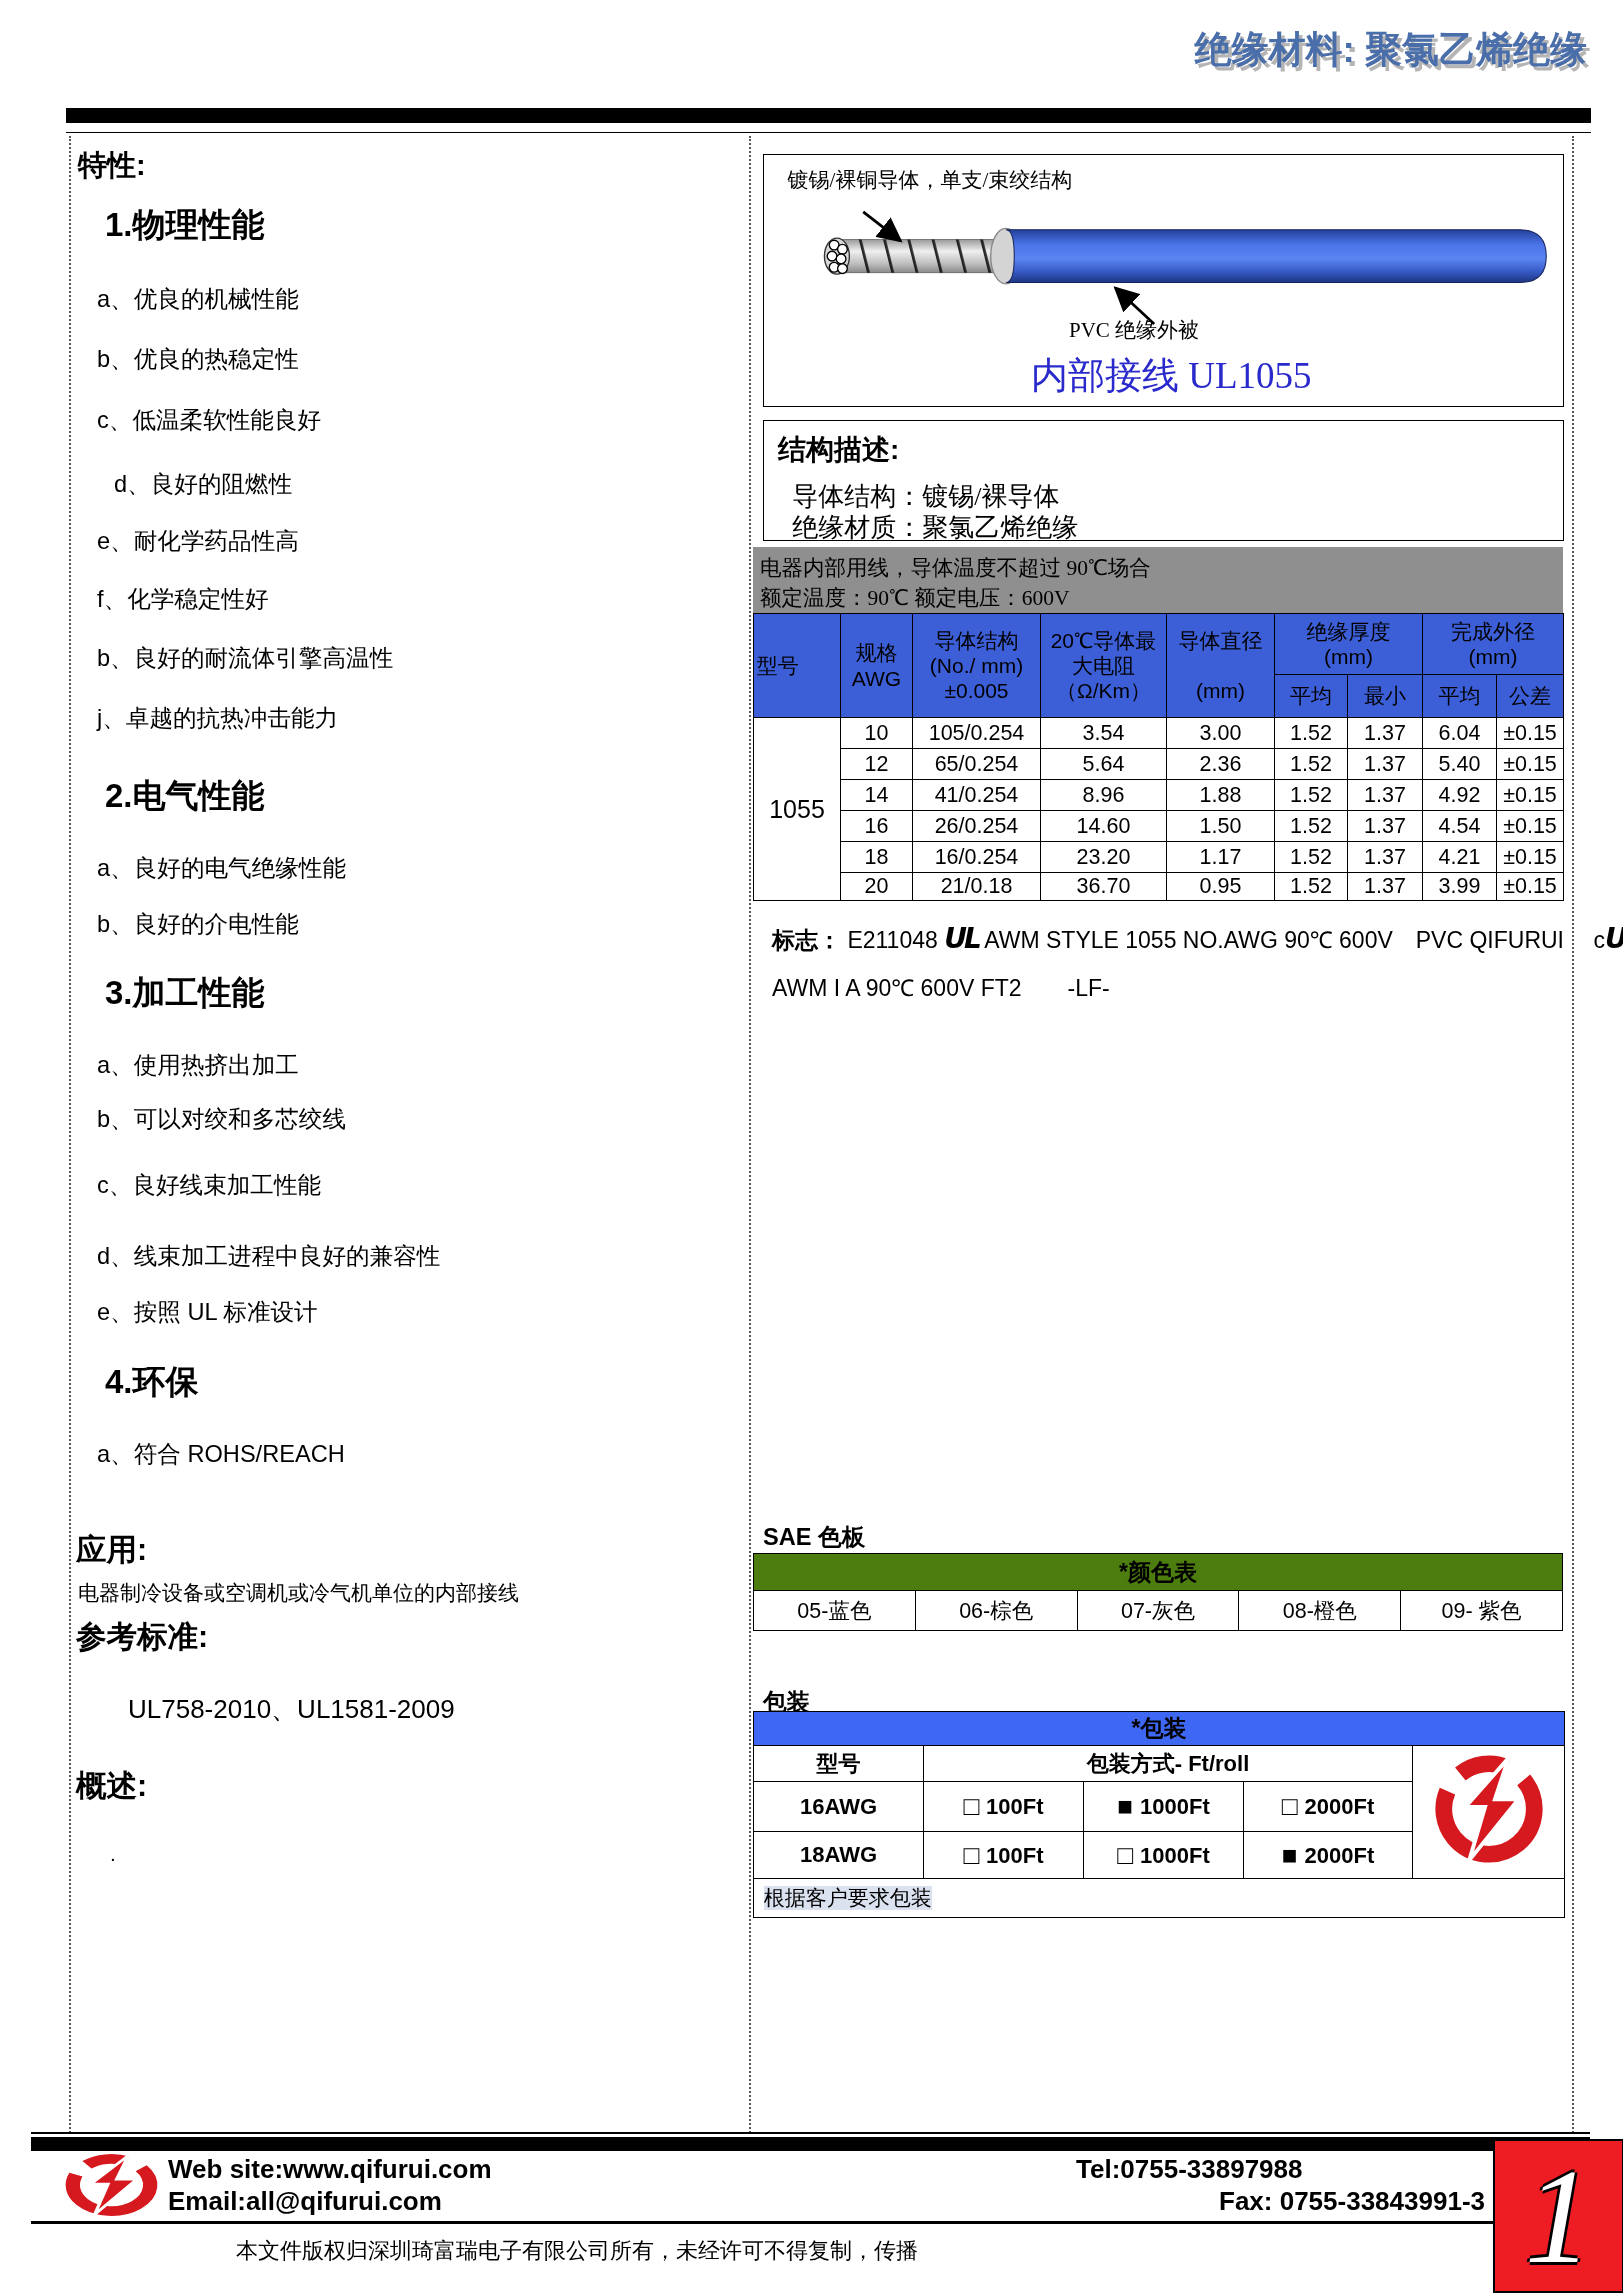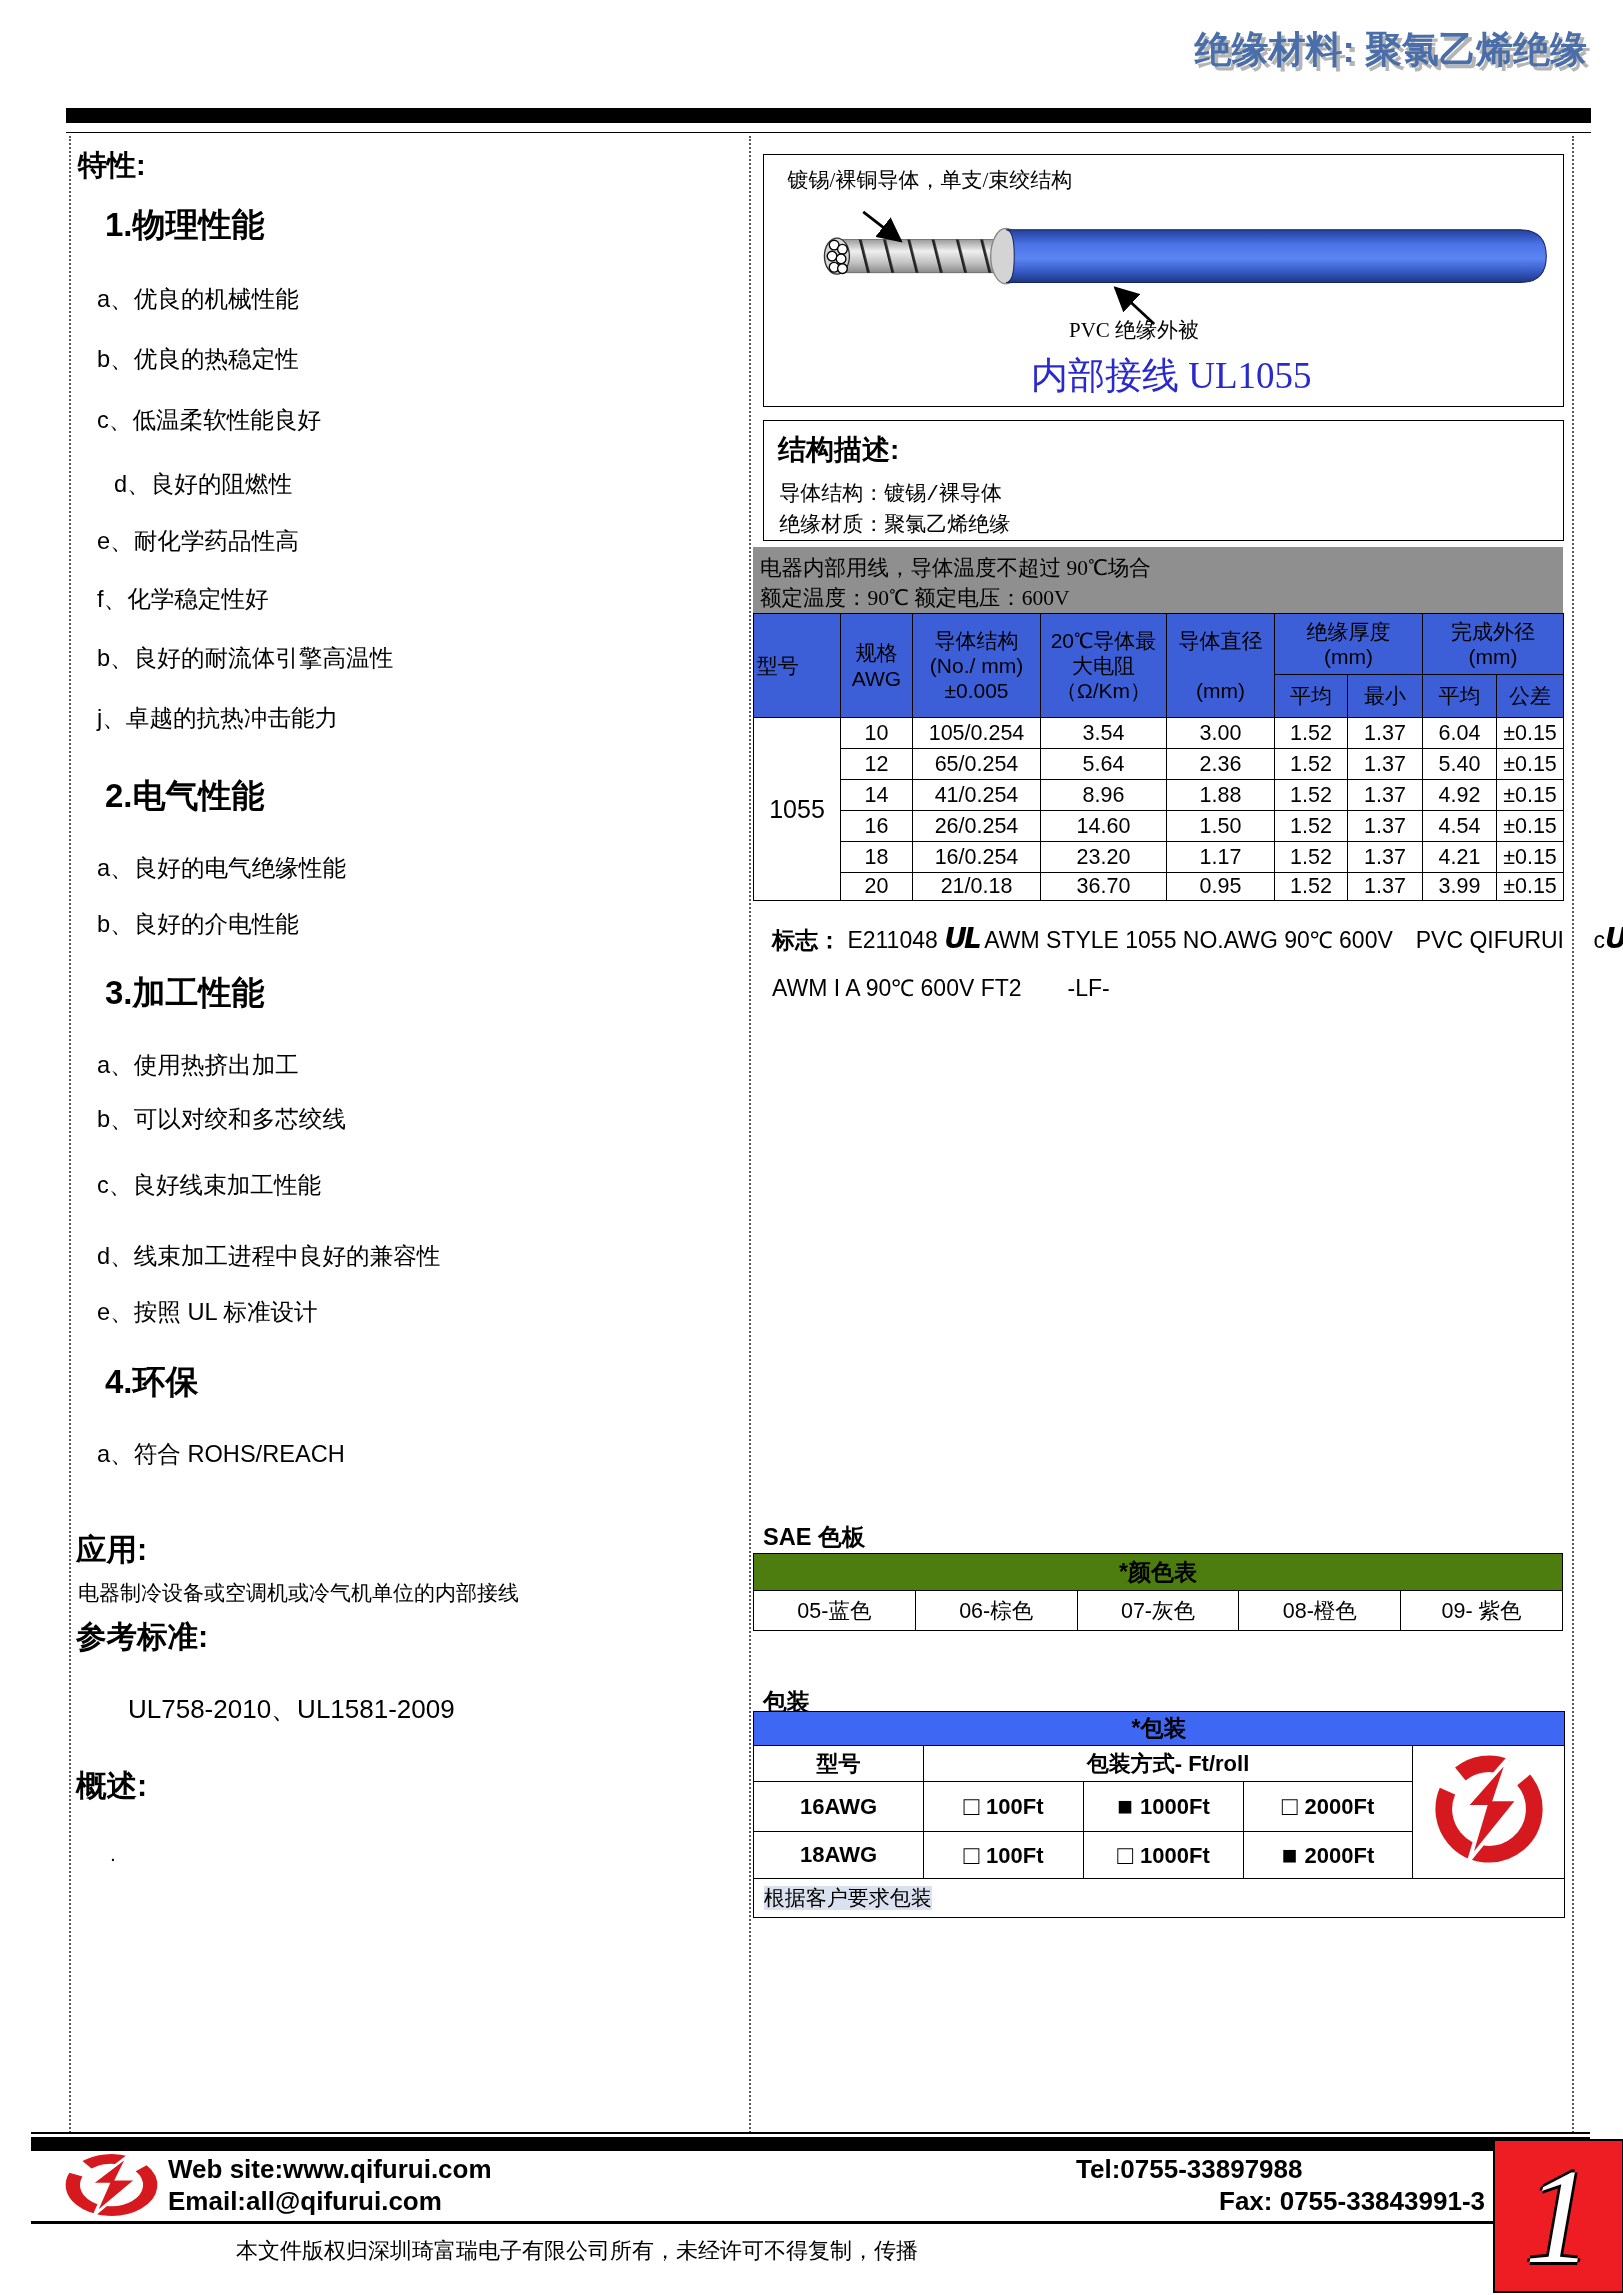--- a/index.html
+++ b/index.html
@@ -16,21 +16,21 @@
   .sec-title{font-size:33px;font-weight:bold;}
   .feat-item{font-size:23.6px;white-space:nowrap;}
   .big-label{font-size:30.5px;font-weight:bold;}
   .plain-30{font-size:21px;}
   .ref-text{font-size:26px;}
   
   .box{border:1.4px solid #000;background:#fff;}
   .diagram-label{font-size:21px;font-family:"Liberation Serif",serif;white-space:nowrap;}
   .diagram-caption{font-size:37px;font-family:"Liberation Serif",serif;color:#2a2acc;white-space:nowrap;}
   .constr-title{font-size:28px;font-weight:bold;}
-  .constr-line{font-size:21px;font-family:Liberation Mono, monospace;white-space:nowrap;}
+  .constr-line{font-size:26px;font-family:Liberation Serif, serif;white-space:nowrap;margin-left:13px;}
   .graybar{background:#8f8f8f;}
   .graybar div{font-size:21.5px;font-family:"Liberation Serif",serif;white-space:nowrap;}
   
   table{border-collapse:collapse;table-layout:fixed;}
   .spec td,.spec th{border:1.4px solid #000;text-align:center;vertical-align:middle;
        font-weight:normal;font-size:21px;overflow:hidden;}
   .spec .hdr{background:#3c5fd7;white-space:pre-line;line-height:1.2;}
   .spec .data{font-size:21.5px;}
   
   .marking{font-size:23px;white-space:nowrap;}

